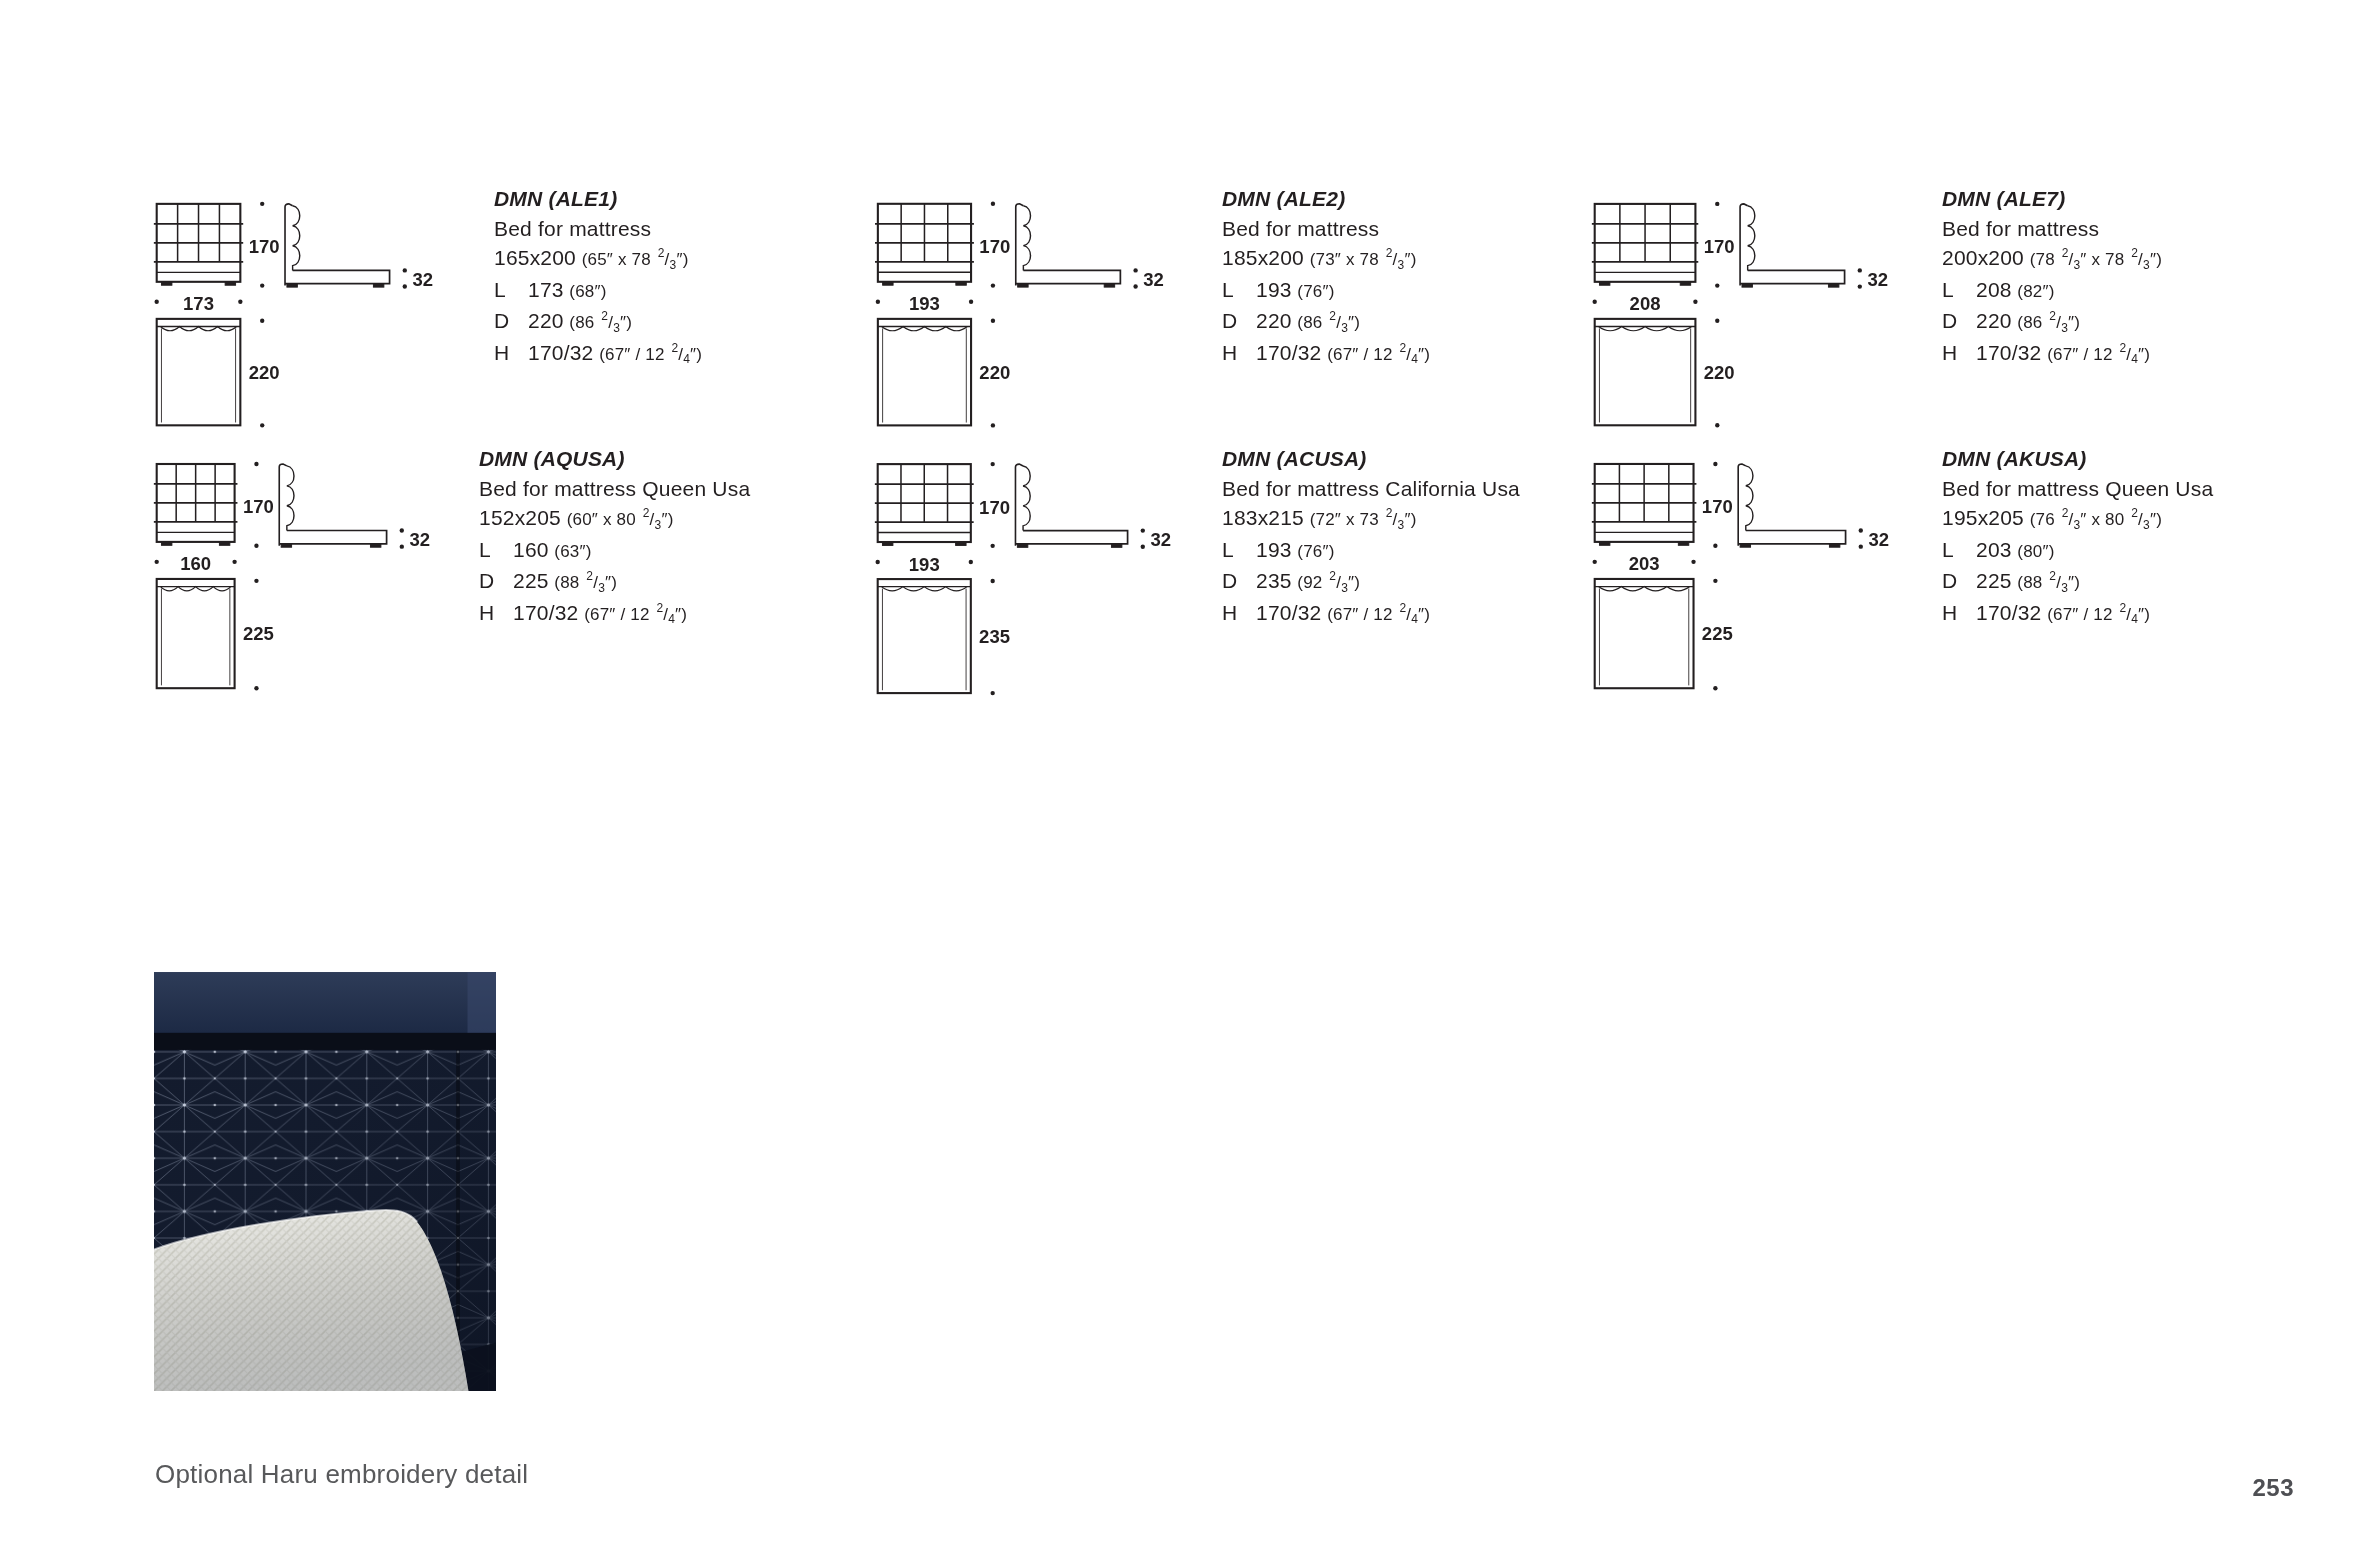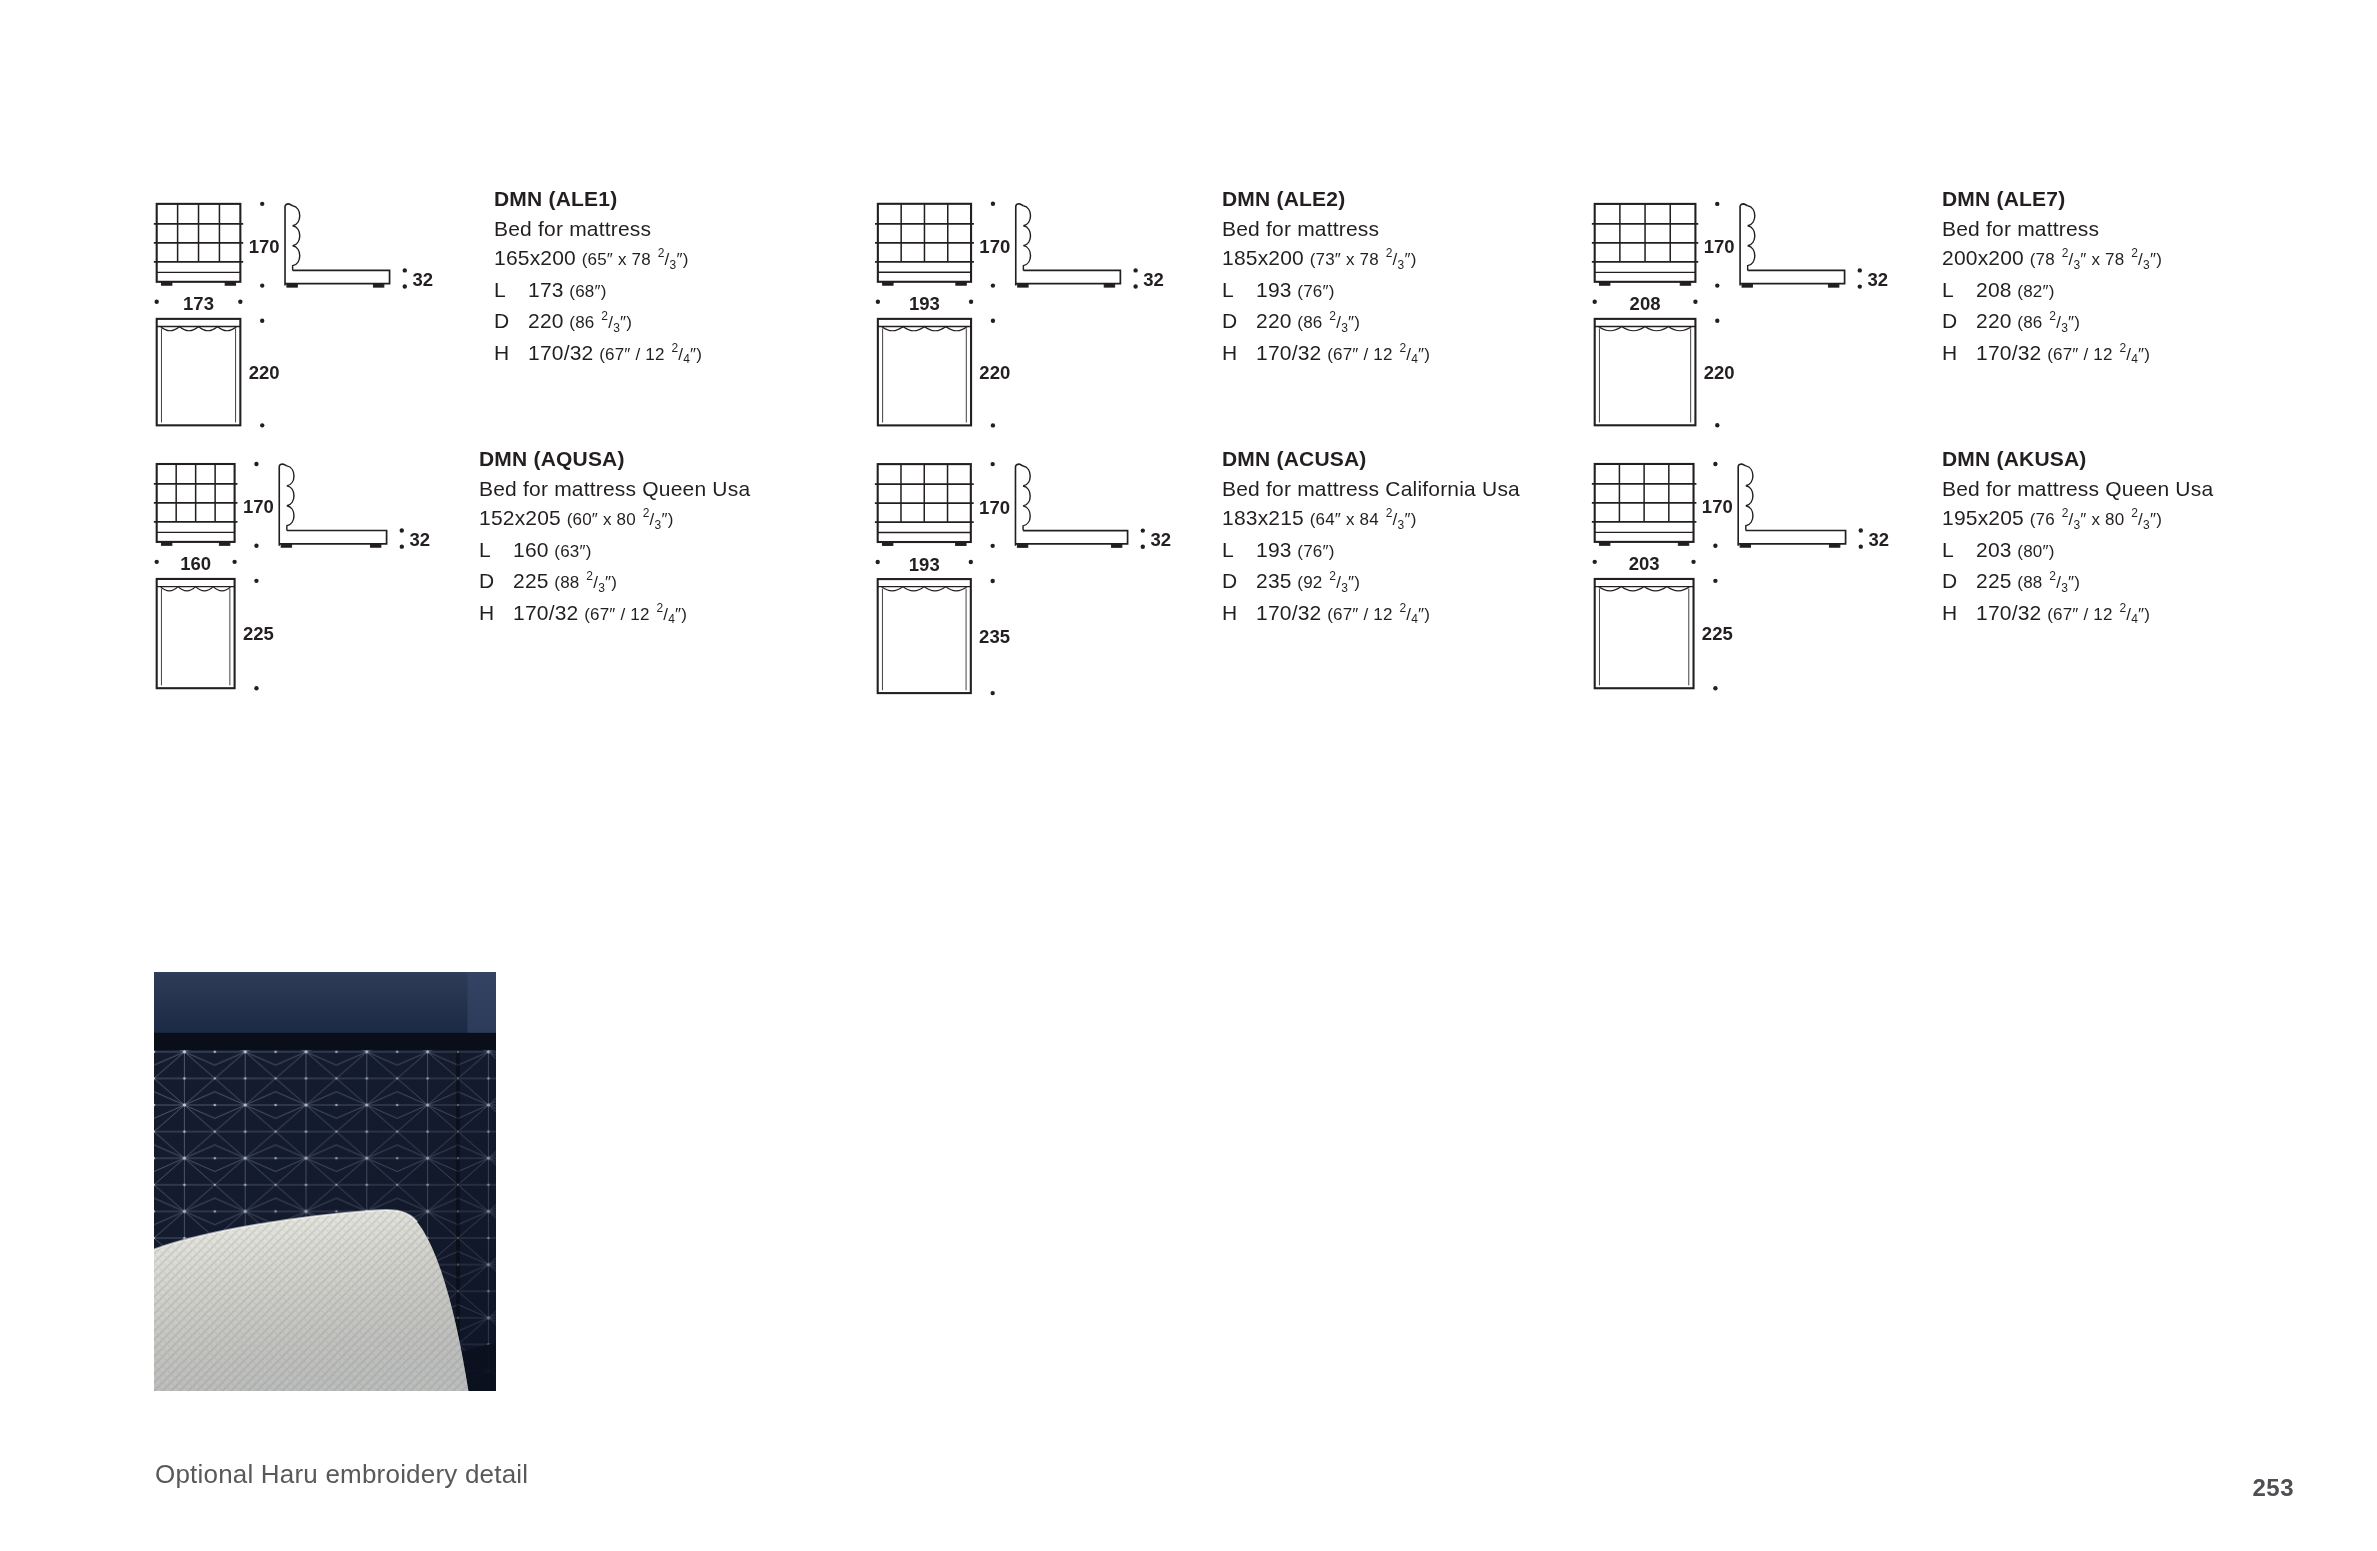--- a/index.html
+++ b/index.html
@@ -5,21 +5,21 @@
   html,body{margin:0;padding:0;background:#ffffff;}
   .page{
     position:relative;width:2378px;height:1551px;background:#ffffff;overflow:hidden;
     font-family:"Liberation Sans","DejaVu Sans",sans-serif;color:#231f20;
     -webkit-font-smoothing:antialiased;
   }
   
   .product-block{position:absolute;width:723px;height:257px;}
   .diagram{position:absolute;left:0;top:16px;}
   .spec{position:absolute;top:0;width:409px;font-size:21px;line-height:29.5px;letter-spacing:0.2px;}
-  .spec .code{font-weight:700;}
+  .spec .code{font-weight:700;font-style:italic;}
   .spec .big{font-size:21px;}
   .spec .lbl{display:inline-block;min-width:34px;}
   .spec .small{font-size:17px;color:#231f20;margin-left:5.7px;white-space:nowrap;}
   .fr{display:inline-block;margin-left:1.9px;}
   .fr sup{font-size:12px;position:relative;top:-1px;vertical-align:super;line-height:0;}
   .fr sub{font-size:12px;position:relative;top:3.8px;vertical-align:baseline;line-height:0;}
   svg text{font-family:"Liberation Sans","DejaVu Sans",sans-serif;font-weight:700;font-size:19.5px;fill:#231f20;}
   
   .photo{position:absolute;left:154px;top:972px;width:342px;height:419px;}
   .caption{position:absolute;left:155px;top:1423px;font-size:26px;line-height:30px;color:#58595b;letter-spacing:0.2px;margin-top:36px;}
@@ -341,21 +341,21 @@
             <g>
               <circle cx="285" cy="74" r="2.3" fill="#231f20"></circle>
               <circle cx="285" cy="91" r="2.3" fill="#231f20"></circle>
               <text x="293" y="90" text-anchor="start">32</text>
             </g>
           </svg></div>
     <div class="spec" style="left: 350px;">
       <div class="code">DMN (ACUSA)</div>
       <div class="desc">Bed for mattress California Usa</div>
       <div class="row">
-        <span class="big">183x215</span><span class="small"><span>(64″ x 84 </span><span class="fr"><sup>2</sup>/<sub>3</sub></span><span>″)</span></span>
+        <span class="big">183x215</span><span class="small"><span>(72″ x 73 </span><span class="fr"><sup>2</sup>/<sub>3</sub></span><span>″)</span></span>
       </div>
       <div class="row">
         <span class="big lbl">L</span><span class="big">193</span><span class="small"><span>(76″)</span></span>
       </div>
       <div class="row">
         <span class="big lbl">D</span><span class="big">235</span><span class="small"><span>(92 </span><span class="fr"><sup>2</sup>/<sub>3</sub></span><span>″)</span></span>
       </div>
       <div class="row">
         <span class="big lbl">H</span><span class="big">170/32</span><span class="small"><span>(67″ / 12 </span><span class="fr"><sup>2</sup>/<sub>4</sub></span><span>″)</span></span>
       </div>

